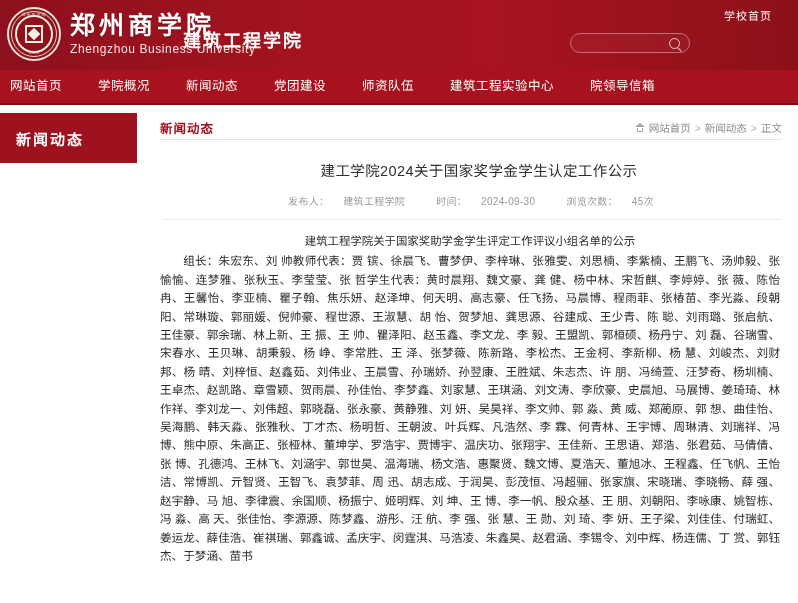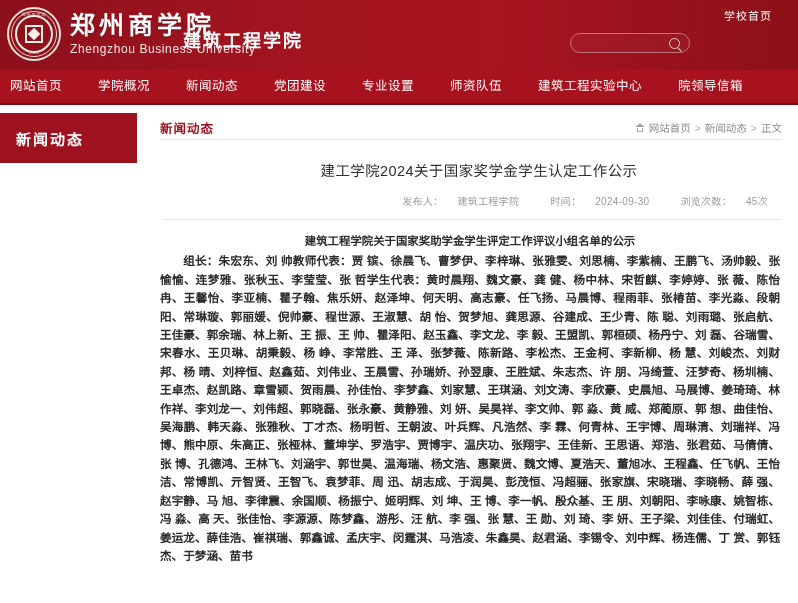--- a/index.html
+++ b/index.html
@@ -162,35 +162,34 @@
     box-sizing:border-box;
   }
   .crumb a{color:#8d8d8d;text-decoration:none;}
   .crumb .sep{color:#b5b5b5;}
   .art-title{
     text-align:center;margin-top:19px;
     font-size:14.5px;color:#2e2e2e;font-weight:400;letter-spacing:.4px;
     font-family:"Liberation Sans","DejaVu Sans",sans-serif;
   }
   .art-meta{
-    text-align:right;margin-top:13px;
+    text-align:center;margin-top:13px;
     font-size:10px;color:#9a9a9a;letter-spacing:.3px;
     padding-right:16px;
   }
   .art-meta span{margin:0 7px;}
   .divider{
     margin:11px 16px 0 2px;height:1px;background:#eaeaea;
   }
   .body{
     margin-top:12px;padding-right:18px;
     font-size:11.6px;color:#2b2b2b;
     line-height:18.4px;
     text-align:justify;
     font-family:"Liberation Sans","DejaVu Sans",sans-serif;
-    font-weight:bold;
   }
   .body .center{text-align:center;margin-bottom:2px;font-size:11.4px;}
   .body p{margin:0;}
   .body .indent{text-indent:2em;}
 </style>
 </head>
 <body>
 
 <div class="banner">
   <div class="banner-left">
@@ -213,21 +212,20 @@
     <input type="text" placeholder="" style="">
     <span class="mag"></span>
   </div>
 </div>
 
 <div class="nav">
   <a href="#">网站首页</a>
   <a href="#">学院概况</a>
   <a href="#">新闻动态</a>
   <a href="#">党团建设</a>
-  <a href="#">专业设置</a>
   <a href="#">师资队伍</a>
   <a href="#">建筑工程实验中心</a>
   <a href="#">院领导信箱</a>
 </div>
 
 <div class="wrap">
 
   <div class="side-title">
     <span>新闻动态</span>
   </div>

